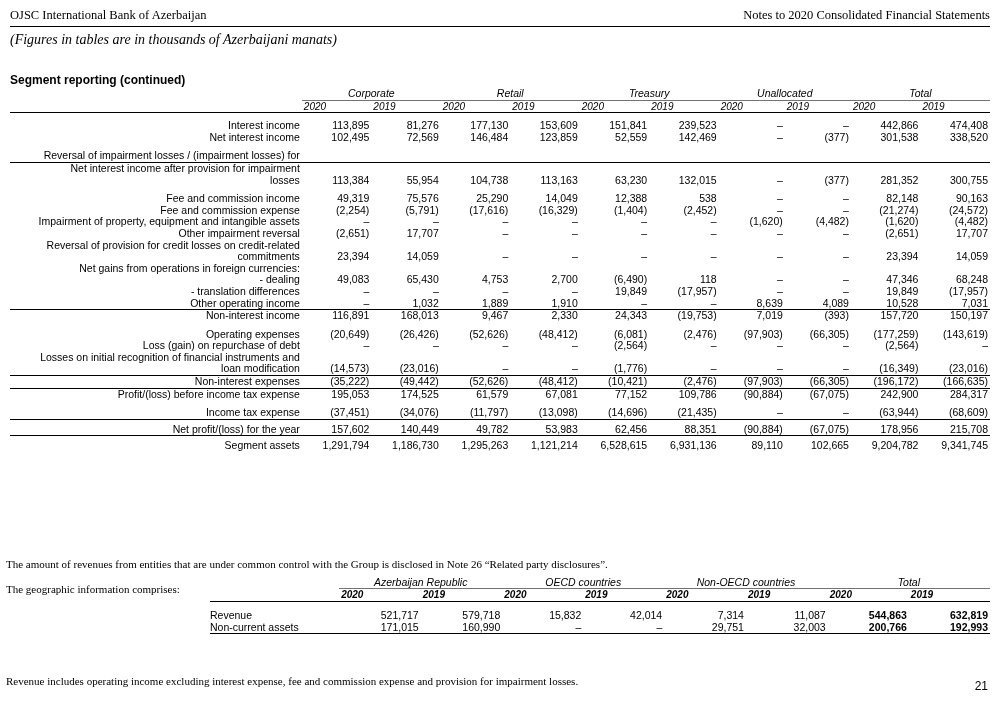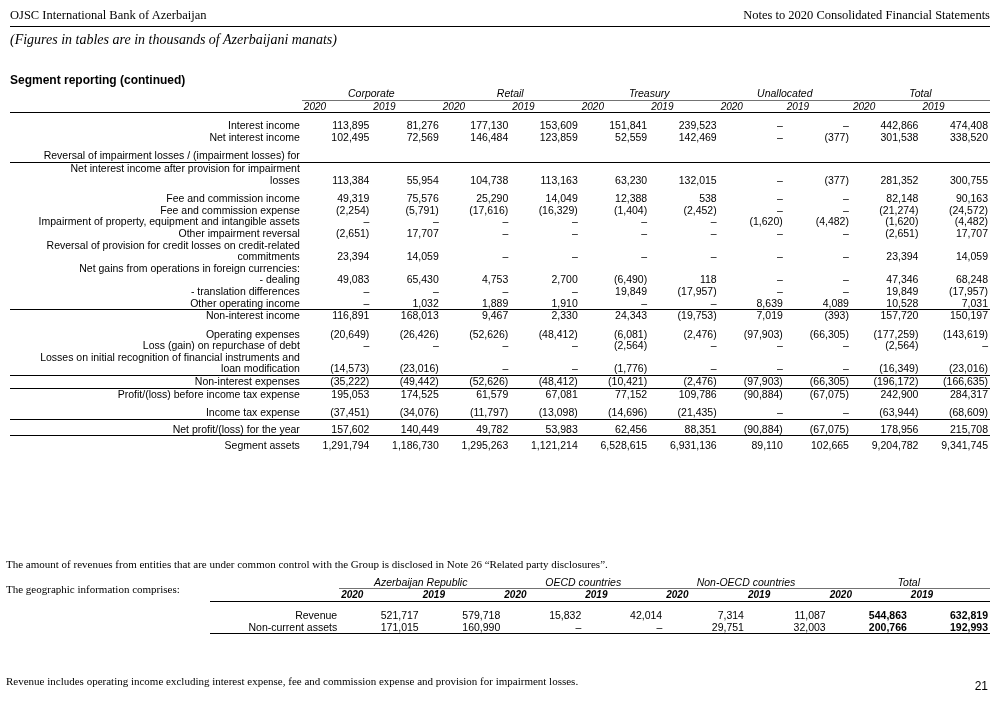--- a/index.html
+++ b/index.html
@@ -117,21 +117,21 @@
     border-collapse: collapse;
     font-family: Liberation Sans, sans-serif;
     font-size: 10.5px;
   }
   .geo-table td {
     padding: 0 2px;
     vertical-align: bottom;
     line-height: 12px;
     white-space: nowrap;
   }
-  .geo-table .lbl { text-align: right; width: 130px; padding-left: 0; }
+  .geo-table .lbl { text-align: left; width: 130px; padding-left: 0; }
   .geo-table .num { text-align: right; width: 80px; }
   .page-num {
     position: absolute;
     right: 12px;
     bottom: 8px;
     font-size: 12px;
     font-family: "Liberation Sans", sans-serif;
     margin-top: 36px;
   }
 </style>

